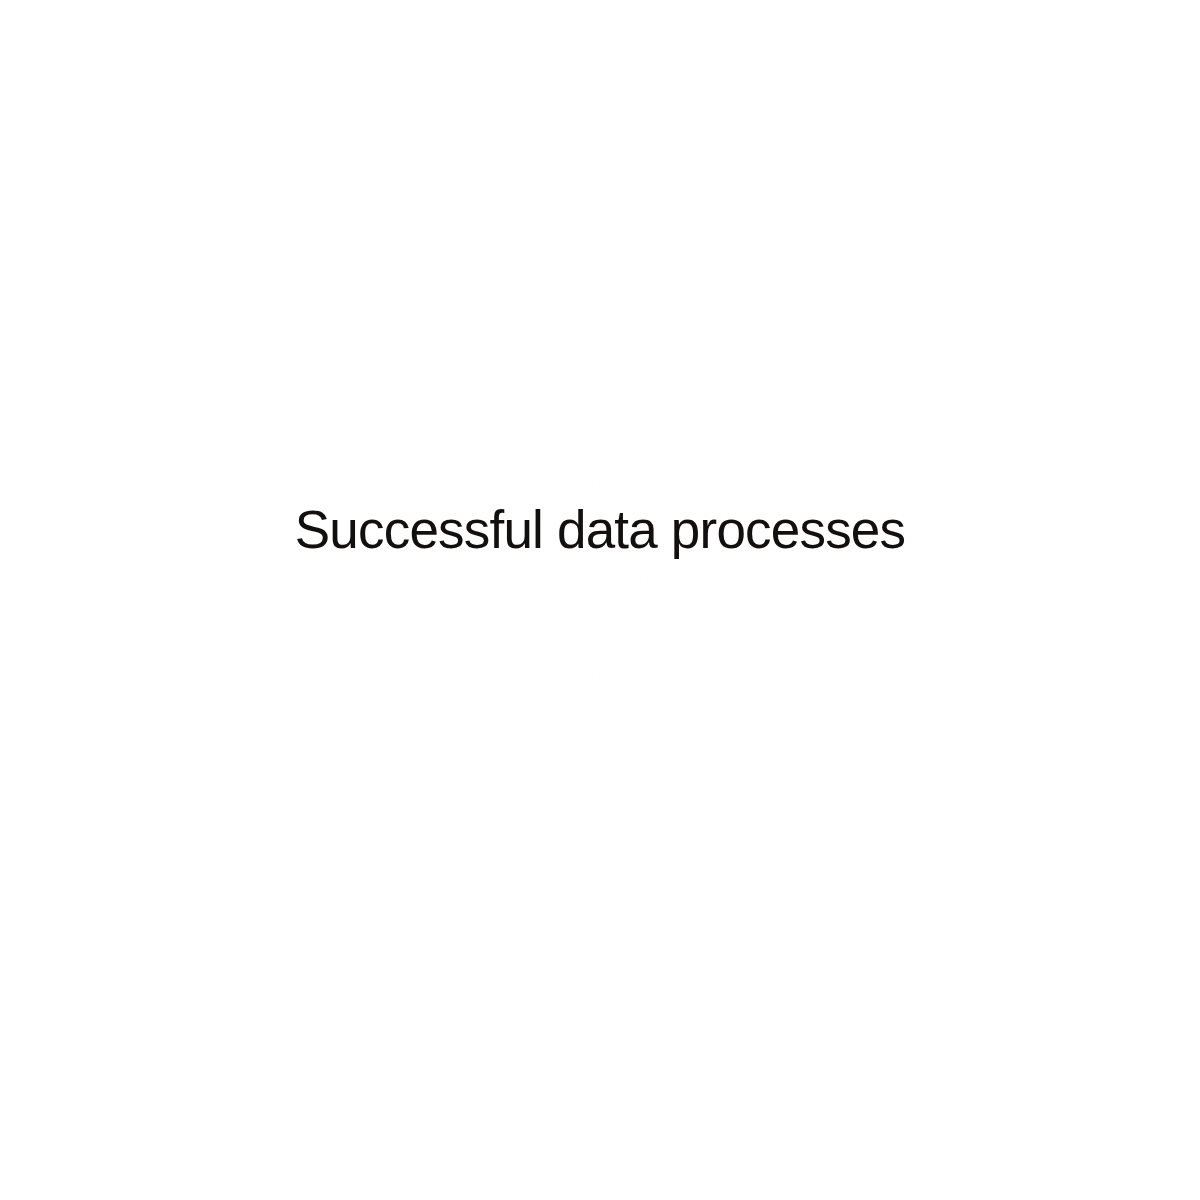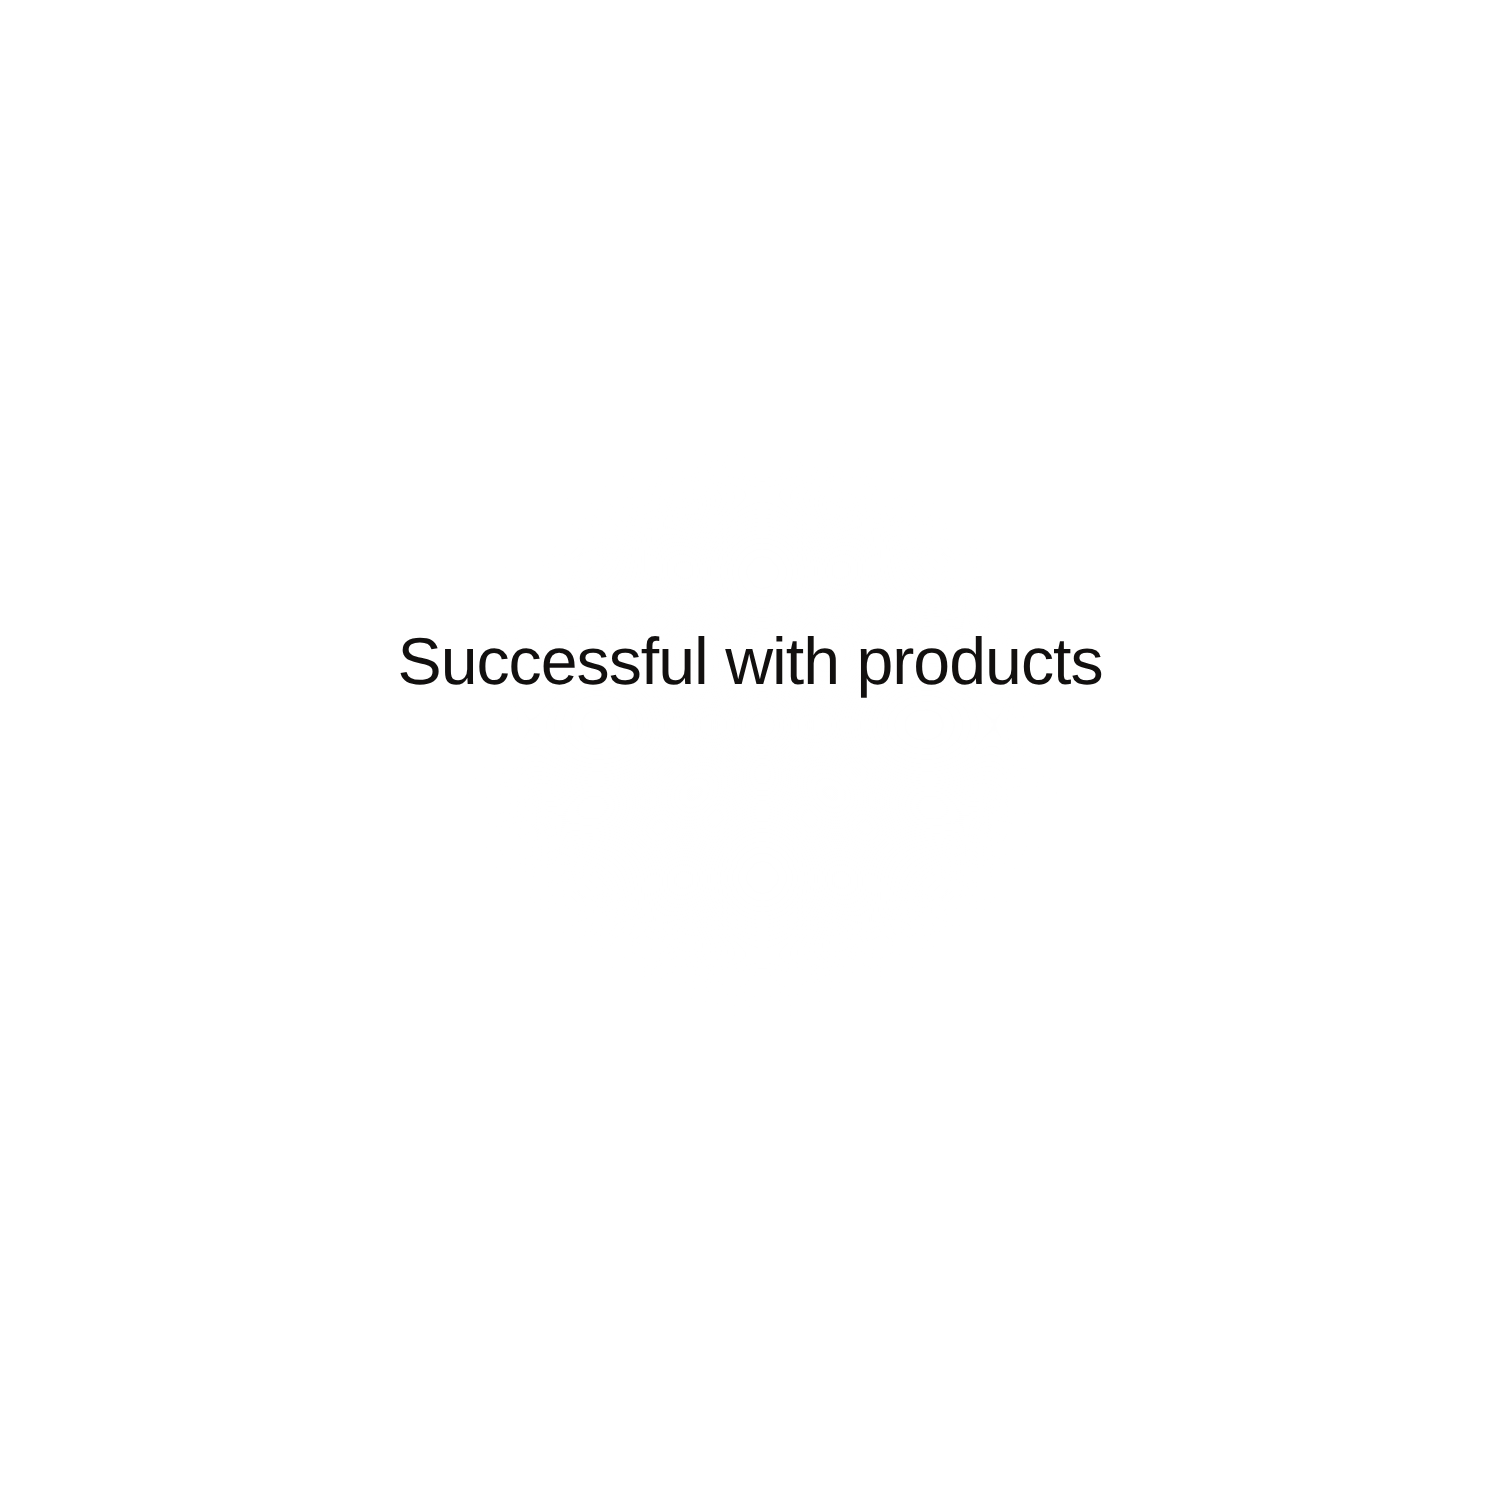--- a/index.html
+++ b/index.html
@@ -187,21 +187,21 @@
       <feColorMatrix type="saturate" values="0.35"></feColorMatrix>
     </filter>
     <rect width="1200" height="1200" filter="url(#noiseFilter)"></rect>
   </svg>
 
   <div class="label" id="label-users">
     <div class="label-heading">What users want</div>
   </div>
 
   <div class="label" id="label-center">
-    <div class="center-title">Successful with products</div>
+    <div class="center-title">Successful data processes</div>
   </div>
 
   <div class="label" id="label-viable">
     <div class="label-heading">What’s viable</div>
     <div class="label-sub">from a business perspective</div>
     <div class="label-sub">(processes &amp; financials)</div>
   </div>
 
   <div class="label" id="label-feasible">
     <div class="label-heading">What’s feasible</div>

